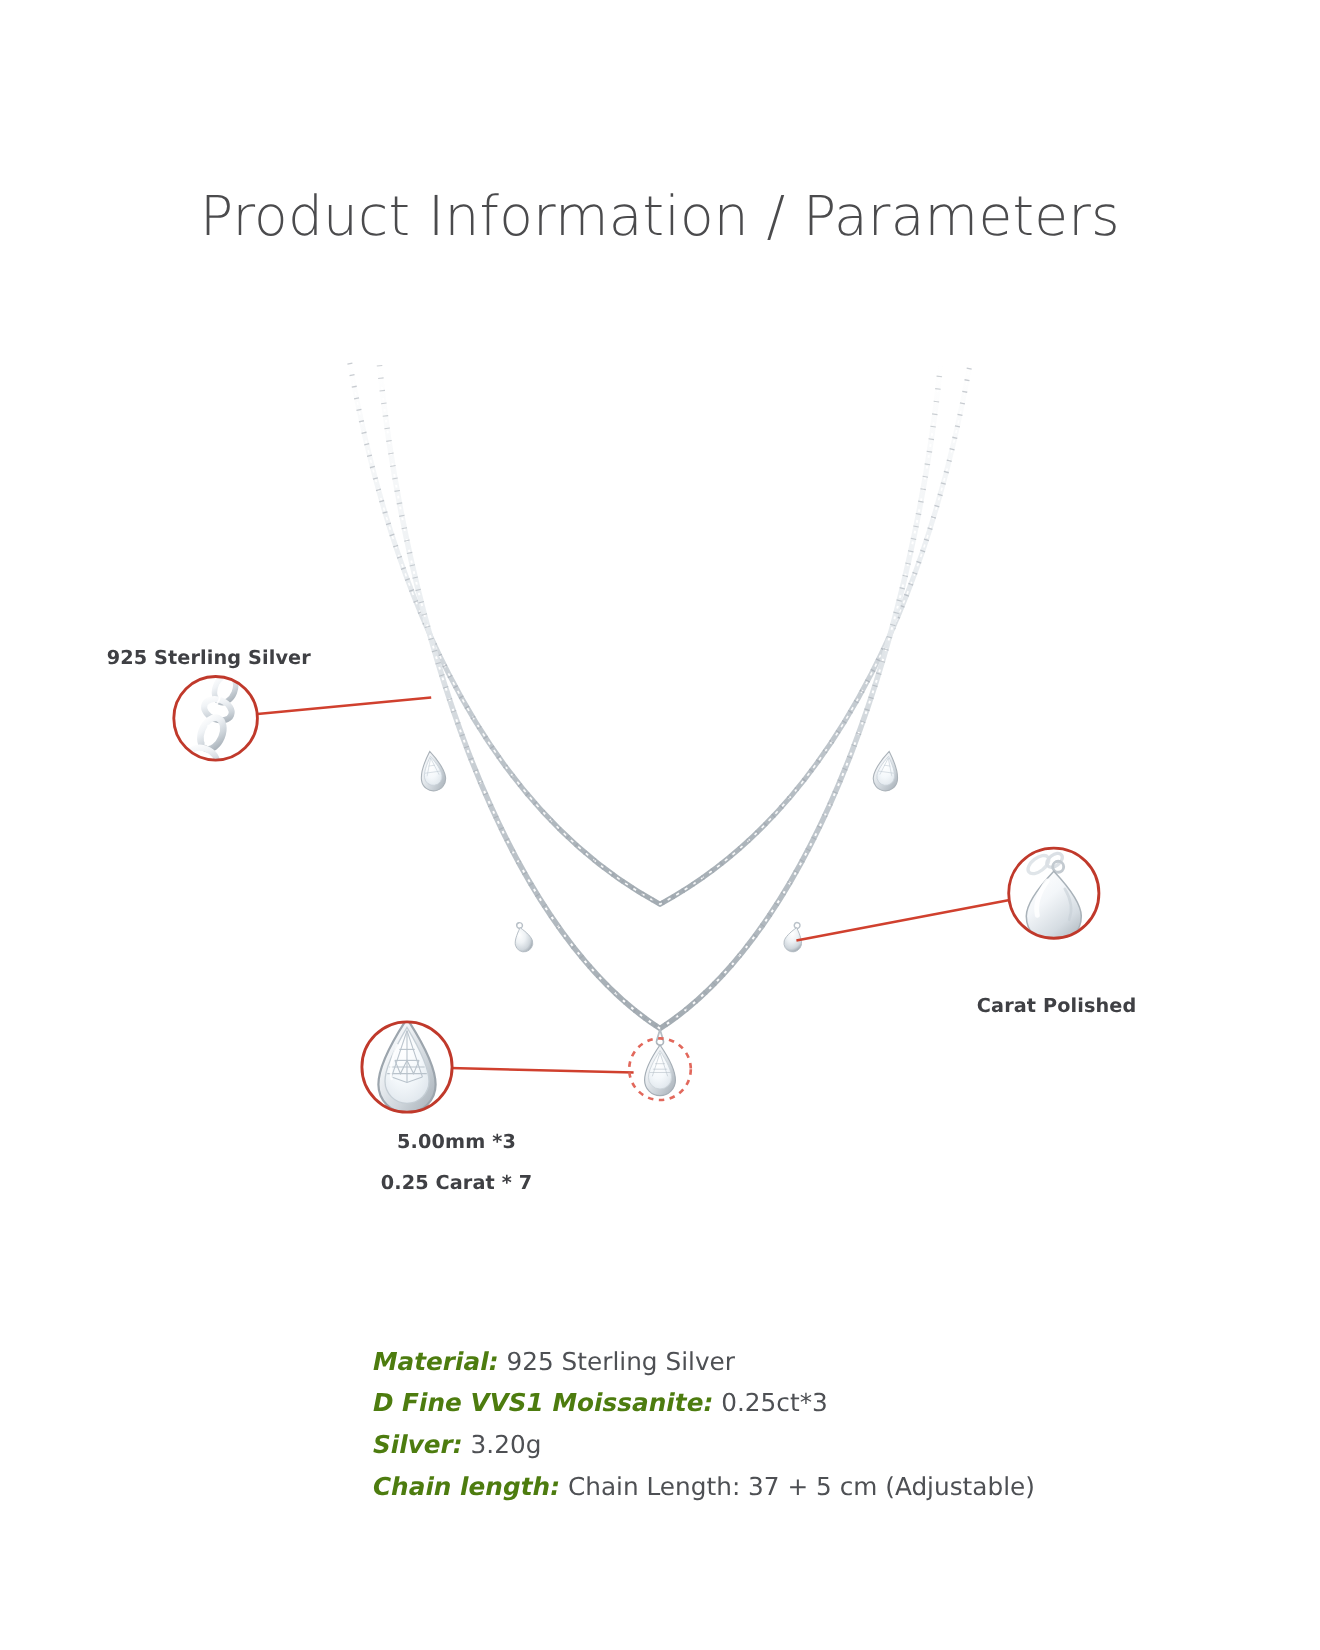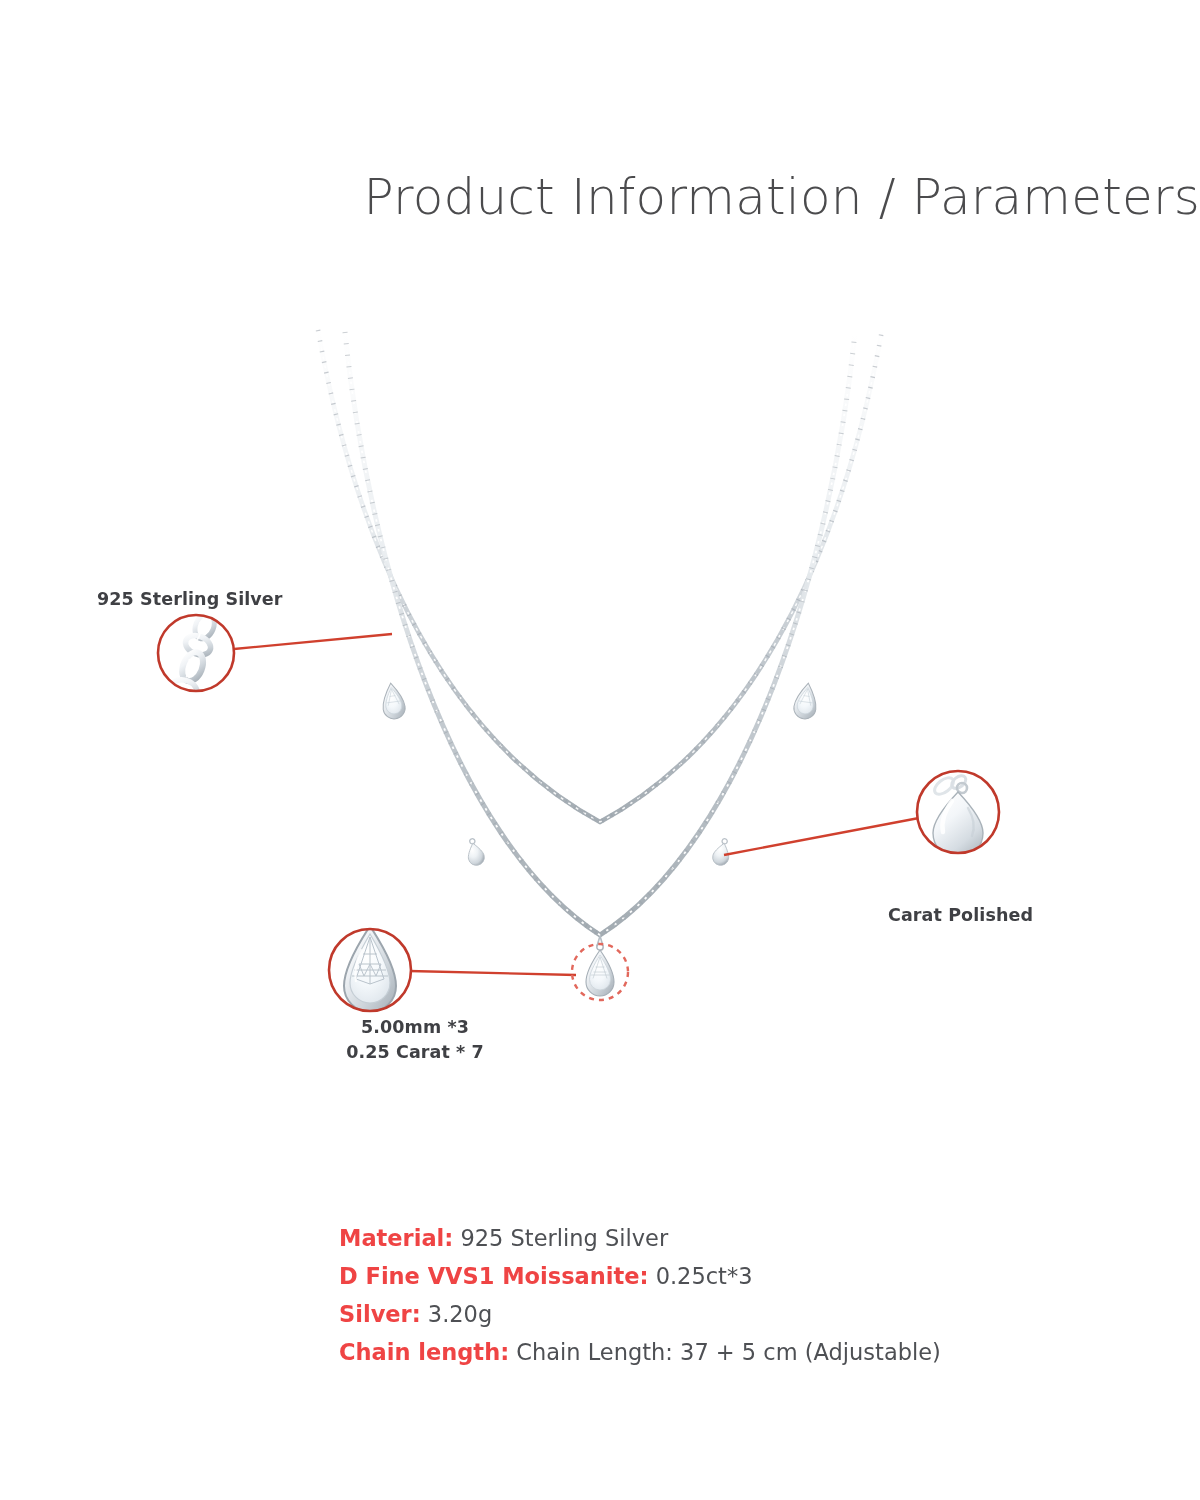--- a/index.html
+++ b/index.html
@@ -19,21 +19,21 @@
     inset: 0;
     background: #ffffff;
   }
 
   
   #page-title {
     position: absolute;
     top: 168px;
     left: 0;
     width: 1200px;
-    text-align: right;
+    text-align: center;
     font-family: "DejaVu Sans", sans-serif;
     font-weight: 300;
     font-size: 50px;
     letter-spacing: 0.2px;
     color: #4b4b4d;
     white-space: nowrap;
   }
 
   
   #illustration {
@@ -69,39 +69,41 @@
   }
   #label-stone-size {
     left: 300px;
     top: 1015px;
     line-height: 25px;
     text-align: center;
     width: 230px;
   }
   #label-stone-size .size-line {
     display: block;
+    margin-top: 12px;
   }
 
   
   #spec-list {
     position: absolute;
     left: 339px;
     top: 1219px;
     width: 760px;
   }
   .spec-row {
     font-family: "DejaVu Sans", sans-serif;
     font-size: 22.5px;
     line-height: 38px;
     color: #3f4044;
     white-space: nowrap;
   }
   .spec-key {
     font-weight: bold;
-    color: #ef4444;
+    color: #4d7c0f;
+    font-style: italic;
   }
   .spec-val {
     font-weight: 400;
     color: #4e5054;
   }
 </style>
 </head>
 <body>
 
 <div id="page">

